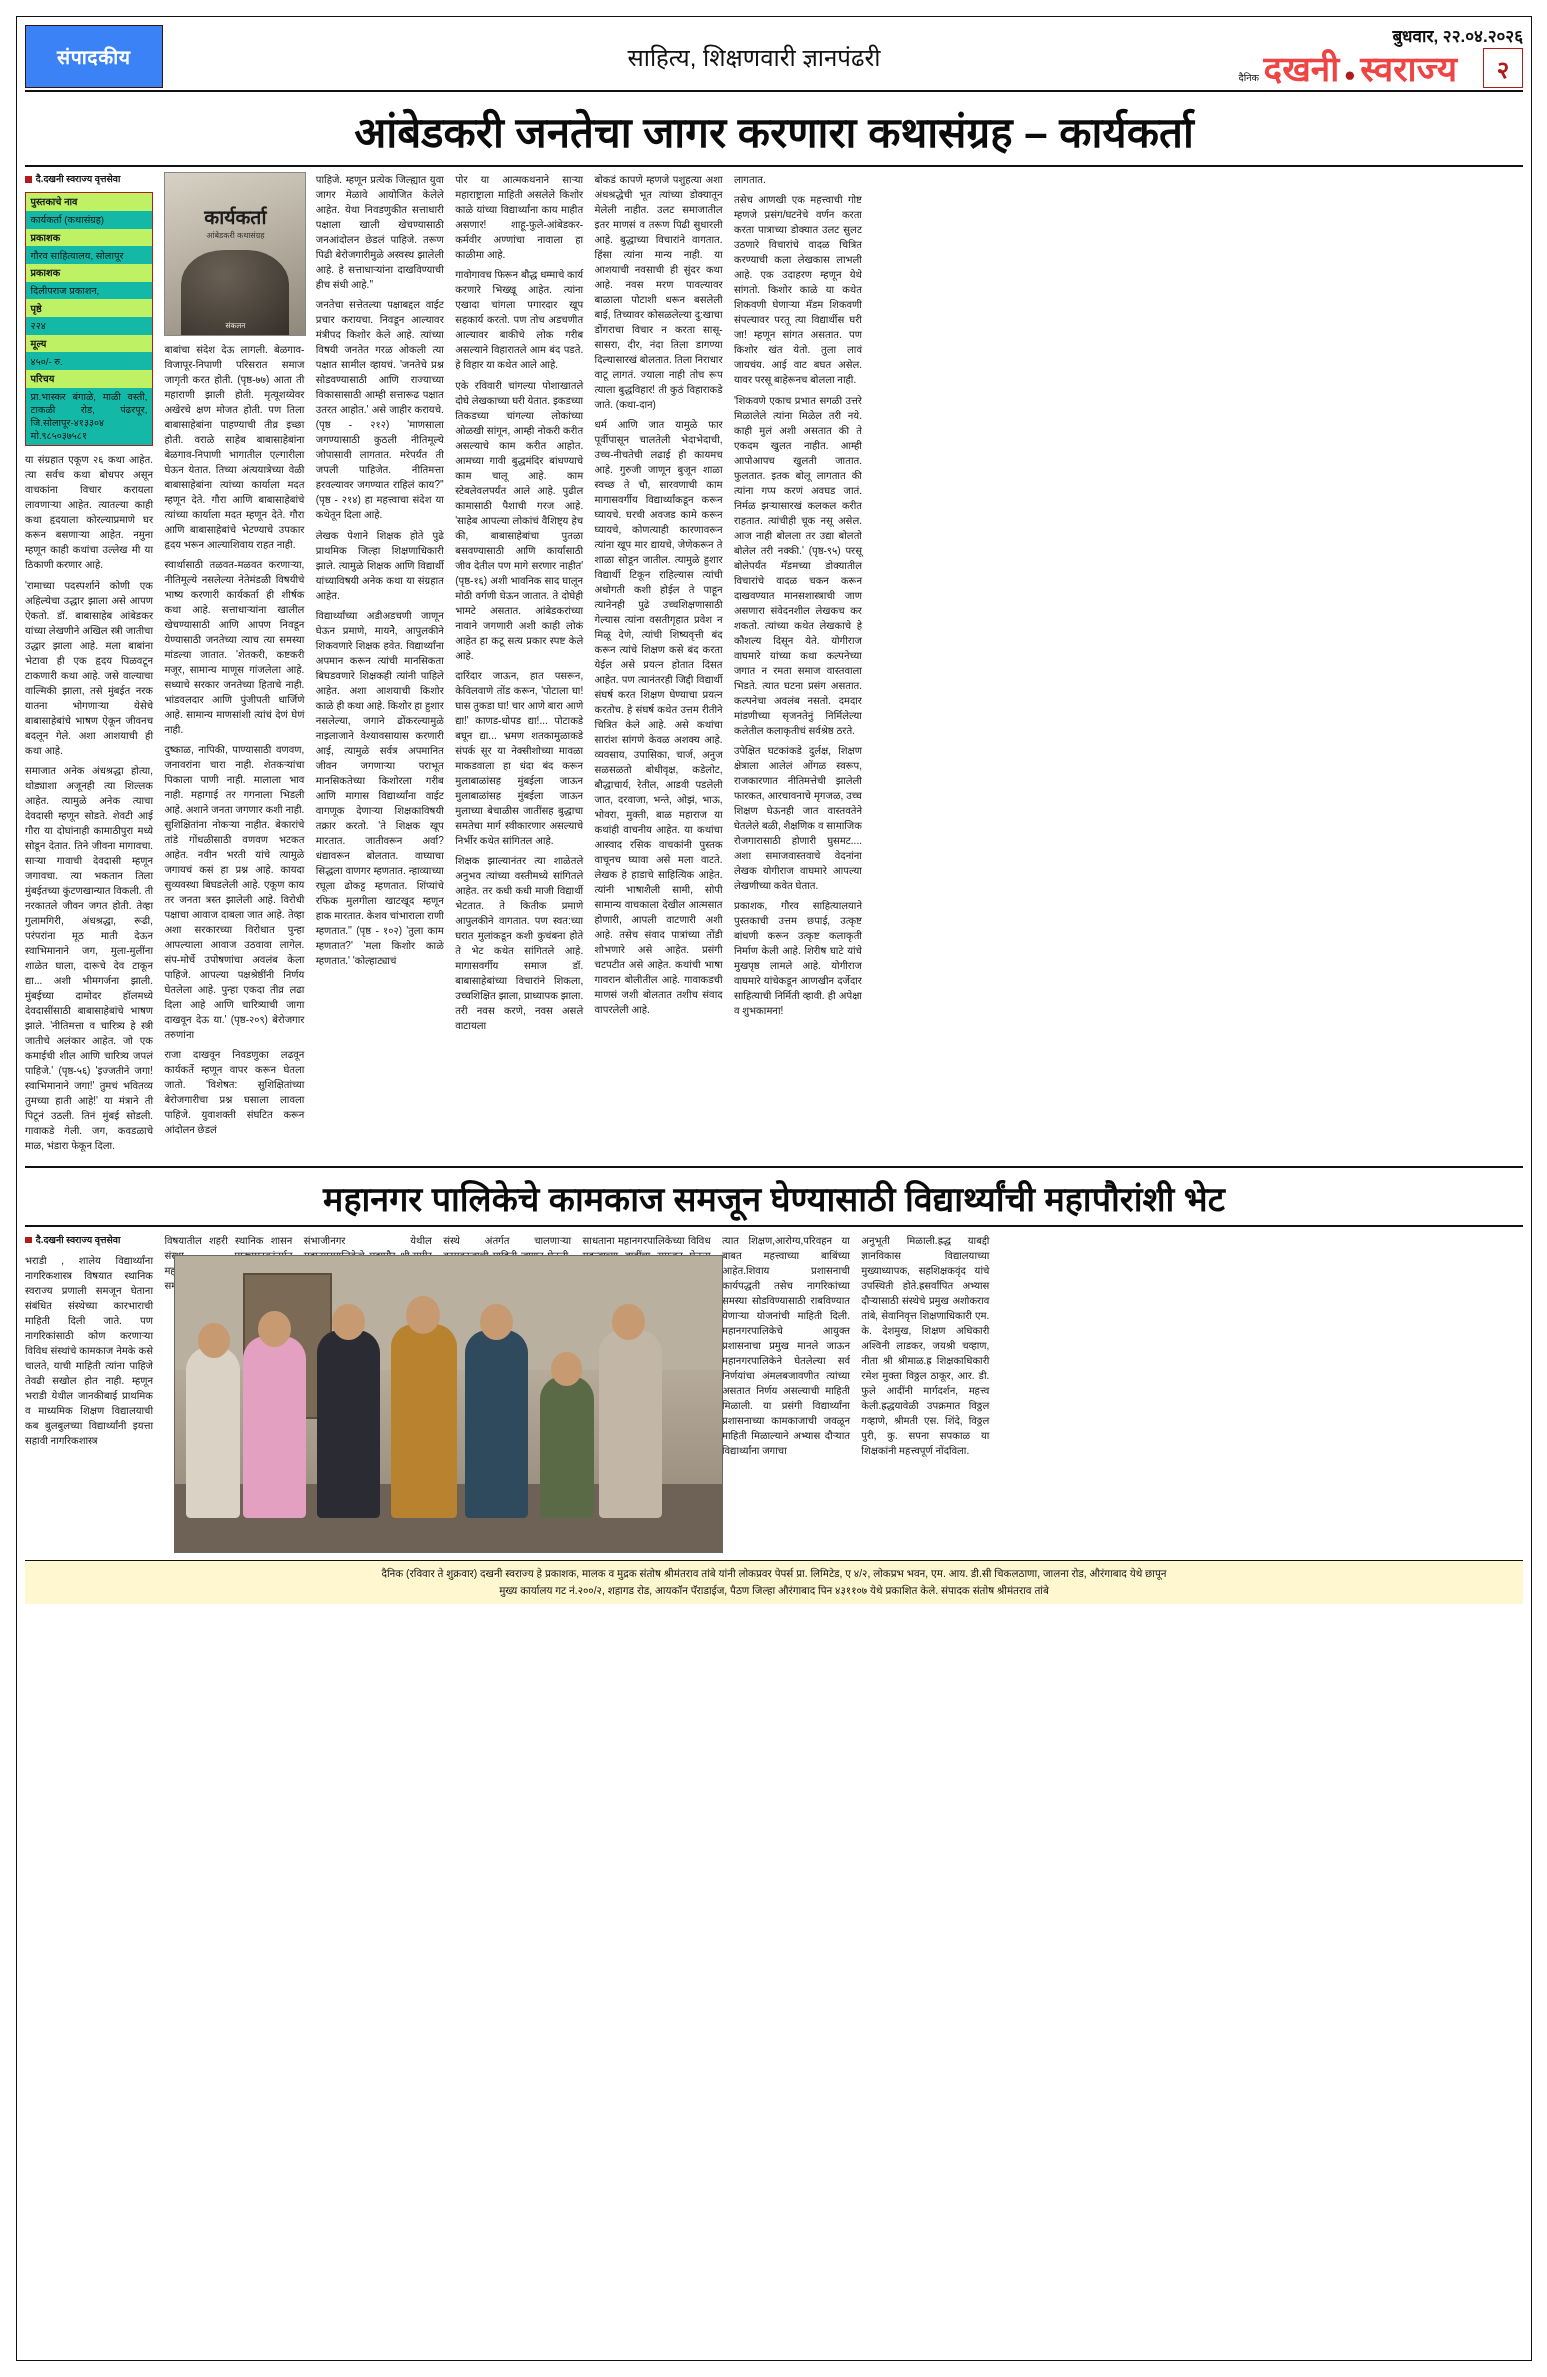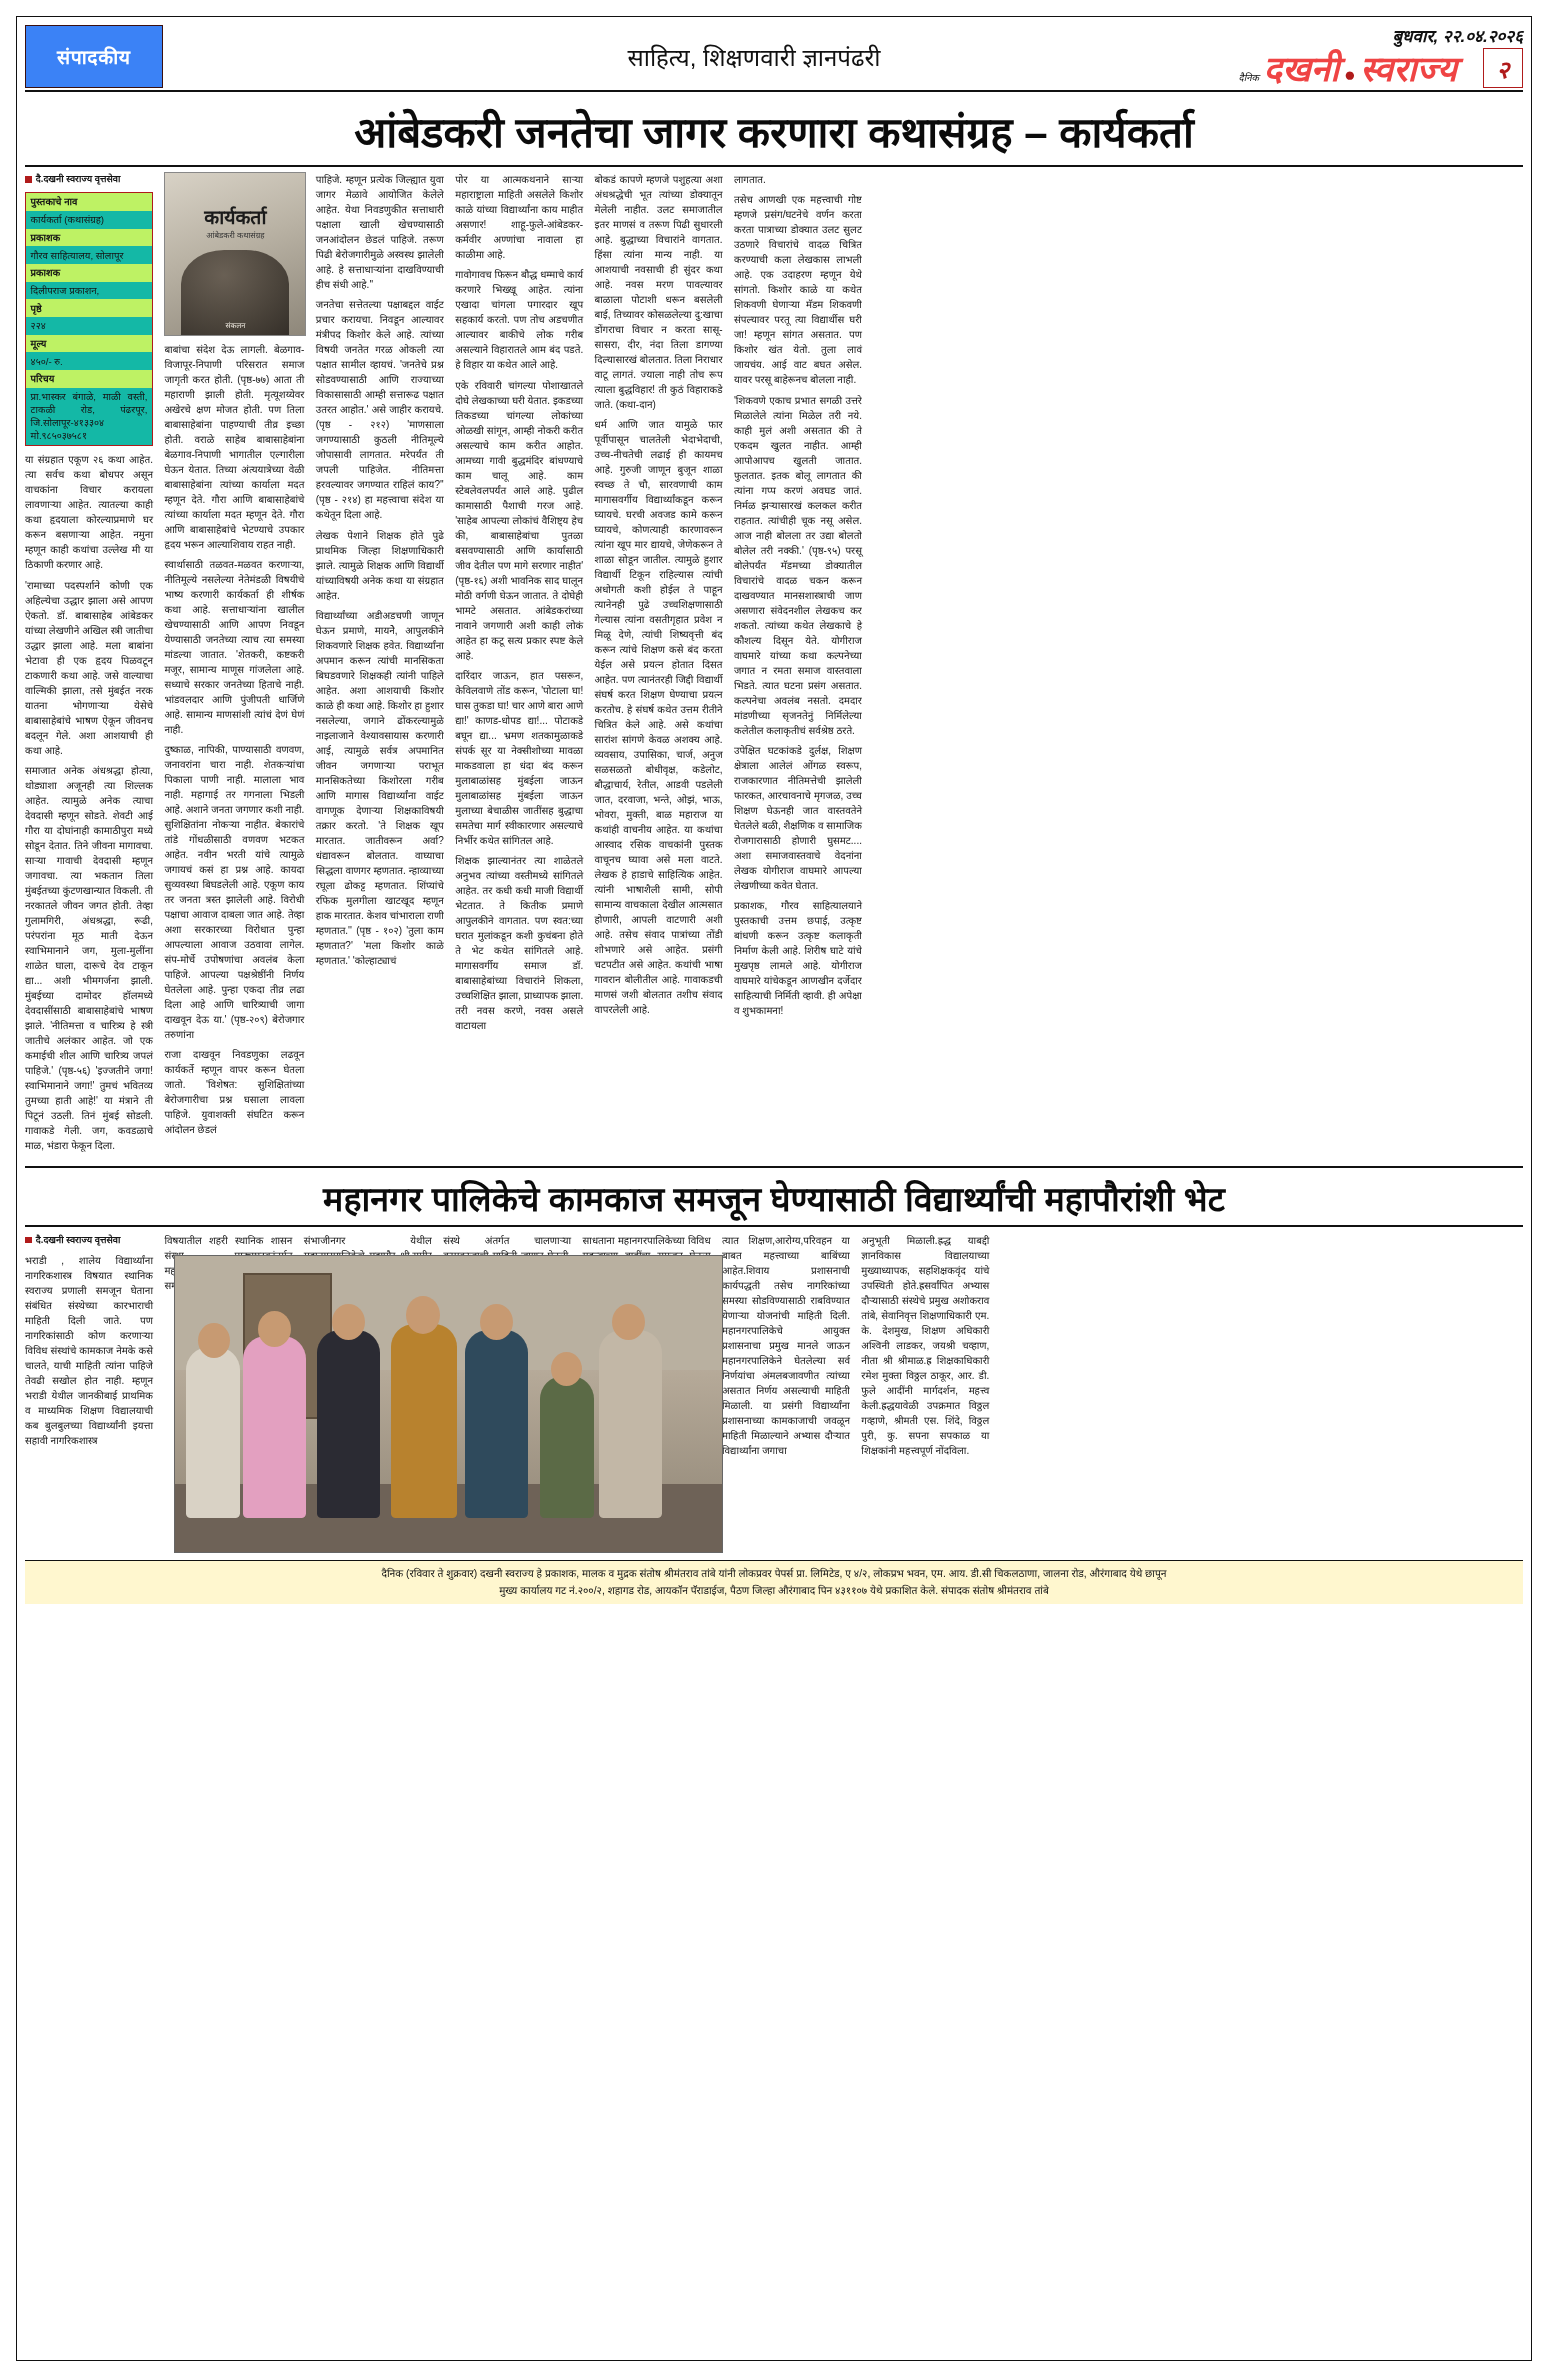--- a/index.html
+++ b/index.html
@@ -8,21 +8,21 @@
   .frame{position:absolute;left:16px;top:16px;right:16px;bottom:16px;border:1.7px solid #111;box-sizing:border-box;}
   .inner{position:absolute;left:0;top:0;right:0;bottom:0;padding:5.7px 8px;box-sizing:border-box;}
 
   
   .masthead{display:flex;align-items:stretch;height:67px;border-bottom:2.3px solid #111;}
   .mh-left{width:393px;display:flex;align-items:center;}
   .sec-tab{background:#3b82f6;color:#fff;font-size:19.4px;font-weight:bold;padding:17px 31px;letter-spacing:0.6px;
            border:1.1px solid #3a1010;}
   .mh-mid{flex:1;display:flex;align-items:center;justify-content:center;}
   .mh-mid .mid-txt{font-size:24px;font-weight:normal;color:#111;}
-  .mh-right{width:433px;display:flex;flex-direction:column;align-items:flex-end;justify-content:center;font-style:italic;}
+  .mh-right{width:433px;display:flex;flex-direction:column;align-items:flex-end;justify-content:center;}
   .mh-date{font-size:17px;font-weight:bold;color:#111;margin-bottom:1.1px;}
   .mh-logo-row{display:flex;align-items:center;gap:18px;}
   .mh-logo{display:flex;align-items:baseline;gap:4.6px;}
   .mh-daily{font-size:9.7px;color:#111;}
   .mh-name{font-size:35px;font-weight:bold;color:#ef4444;line-height:1;}
   .mh-dot{color:#b01b1b;font-size:19.4px;}
   .mh-page{width:38px;height:38px;border:1.7px solid #b01b1b;color:#b01b1b;font-size:24px;font-weight:bold;
            display:flex;align-items:center;justify-content:center;margin-left:8px;}
 
   

